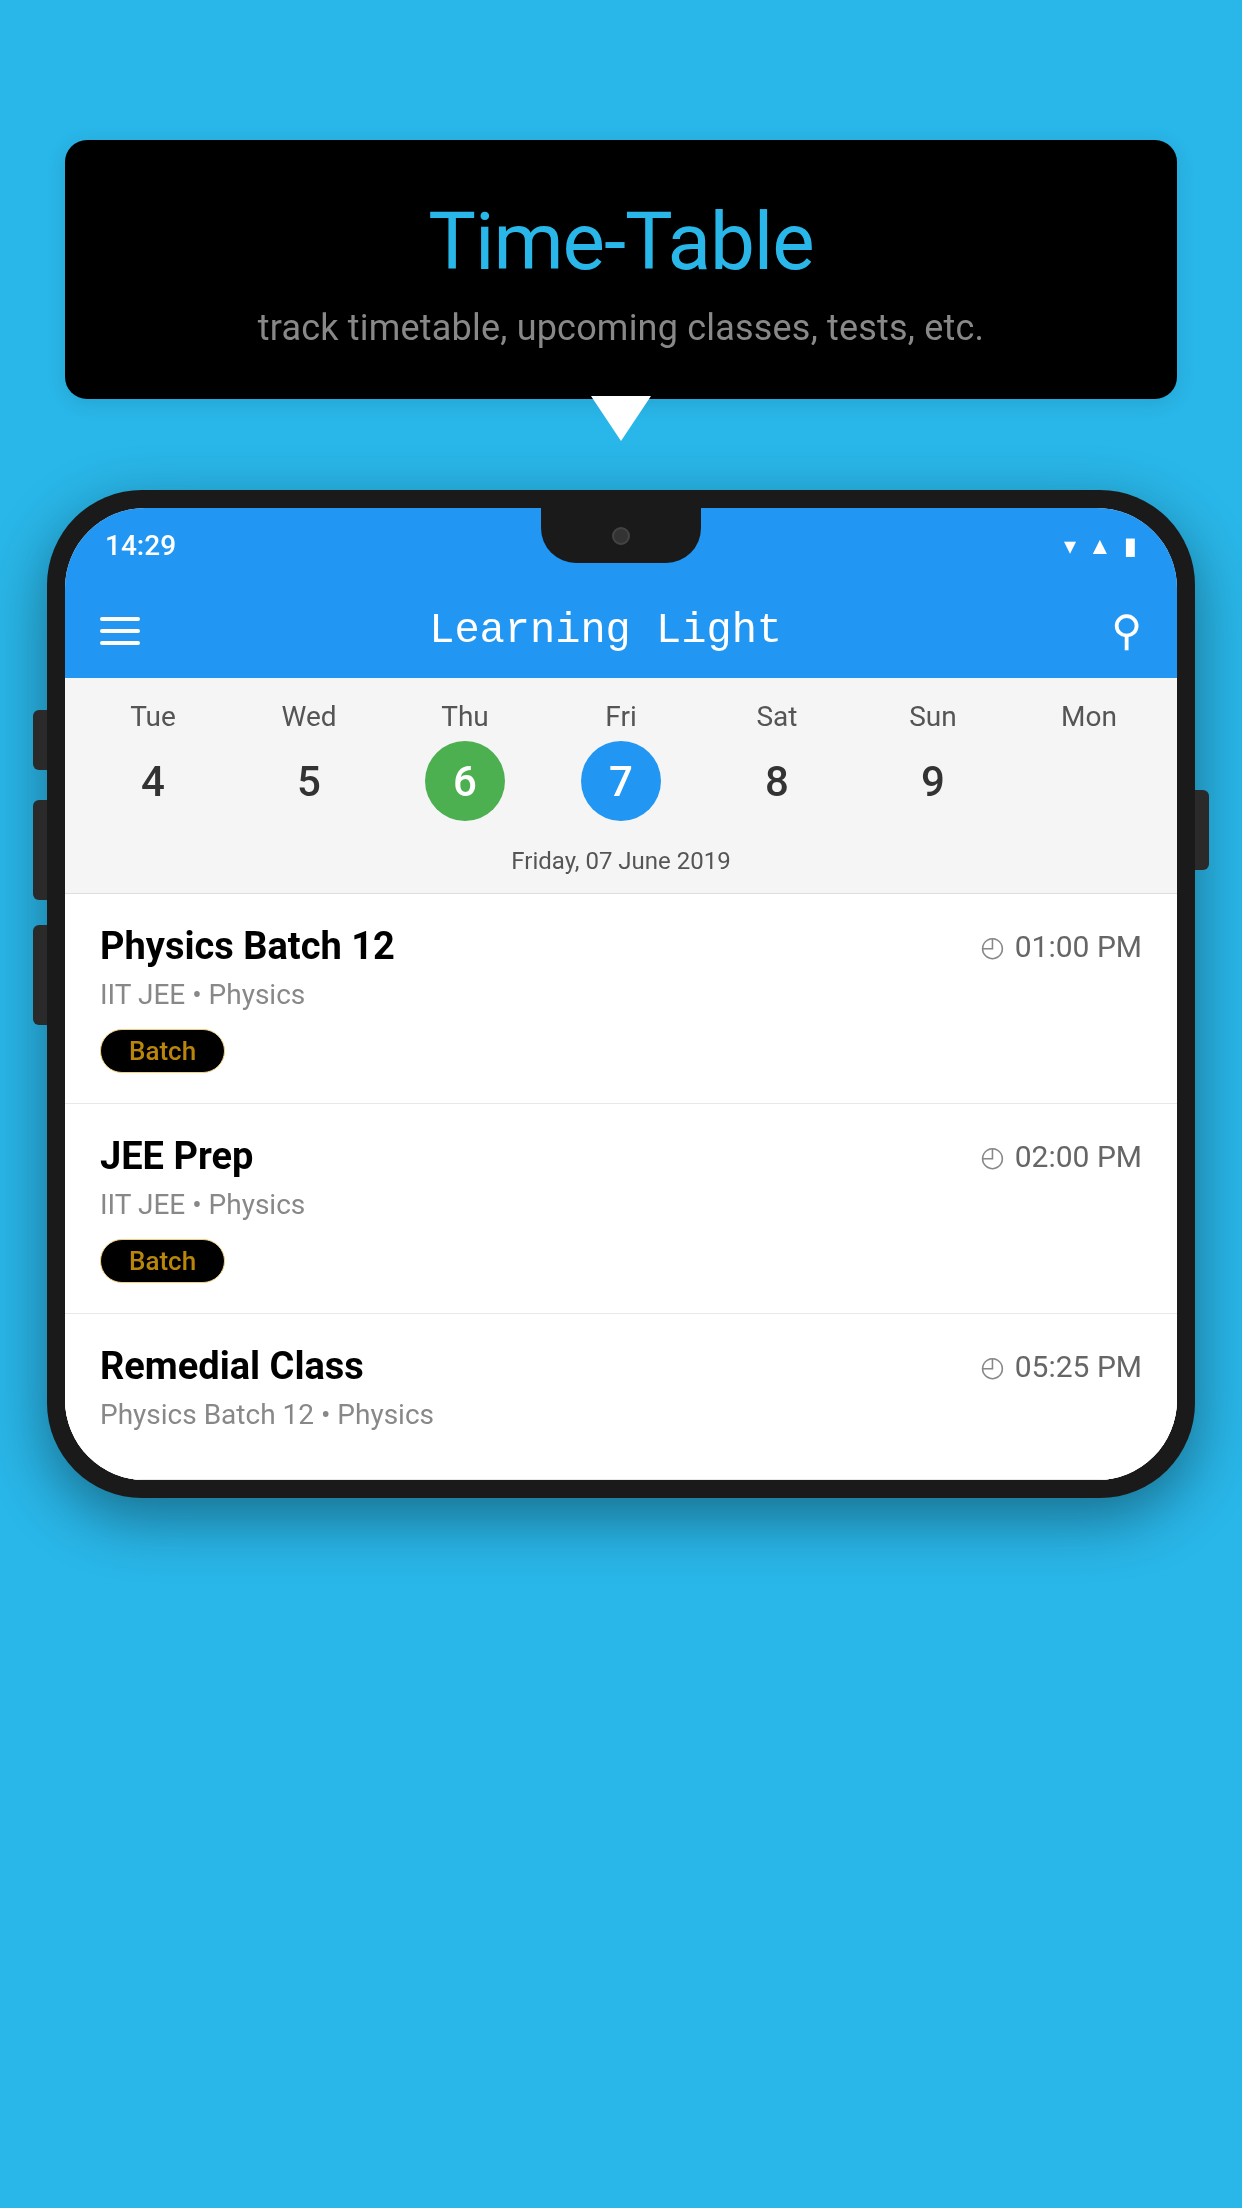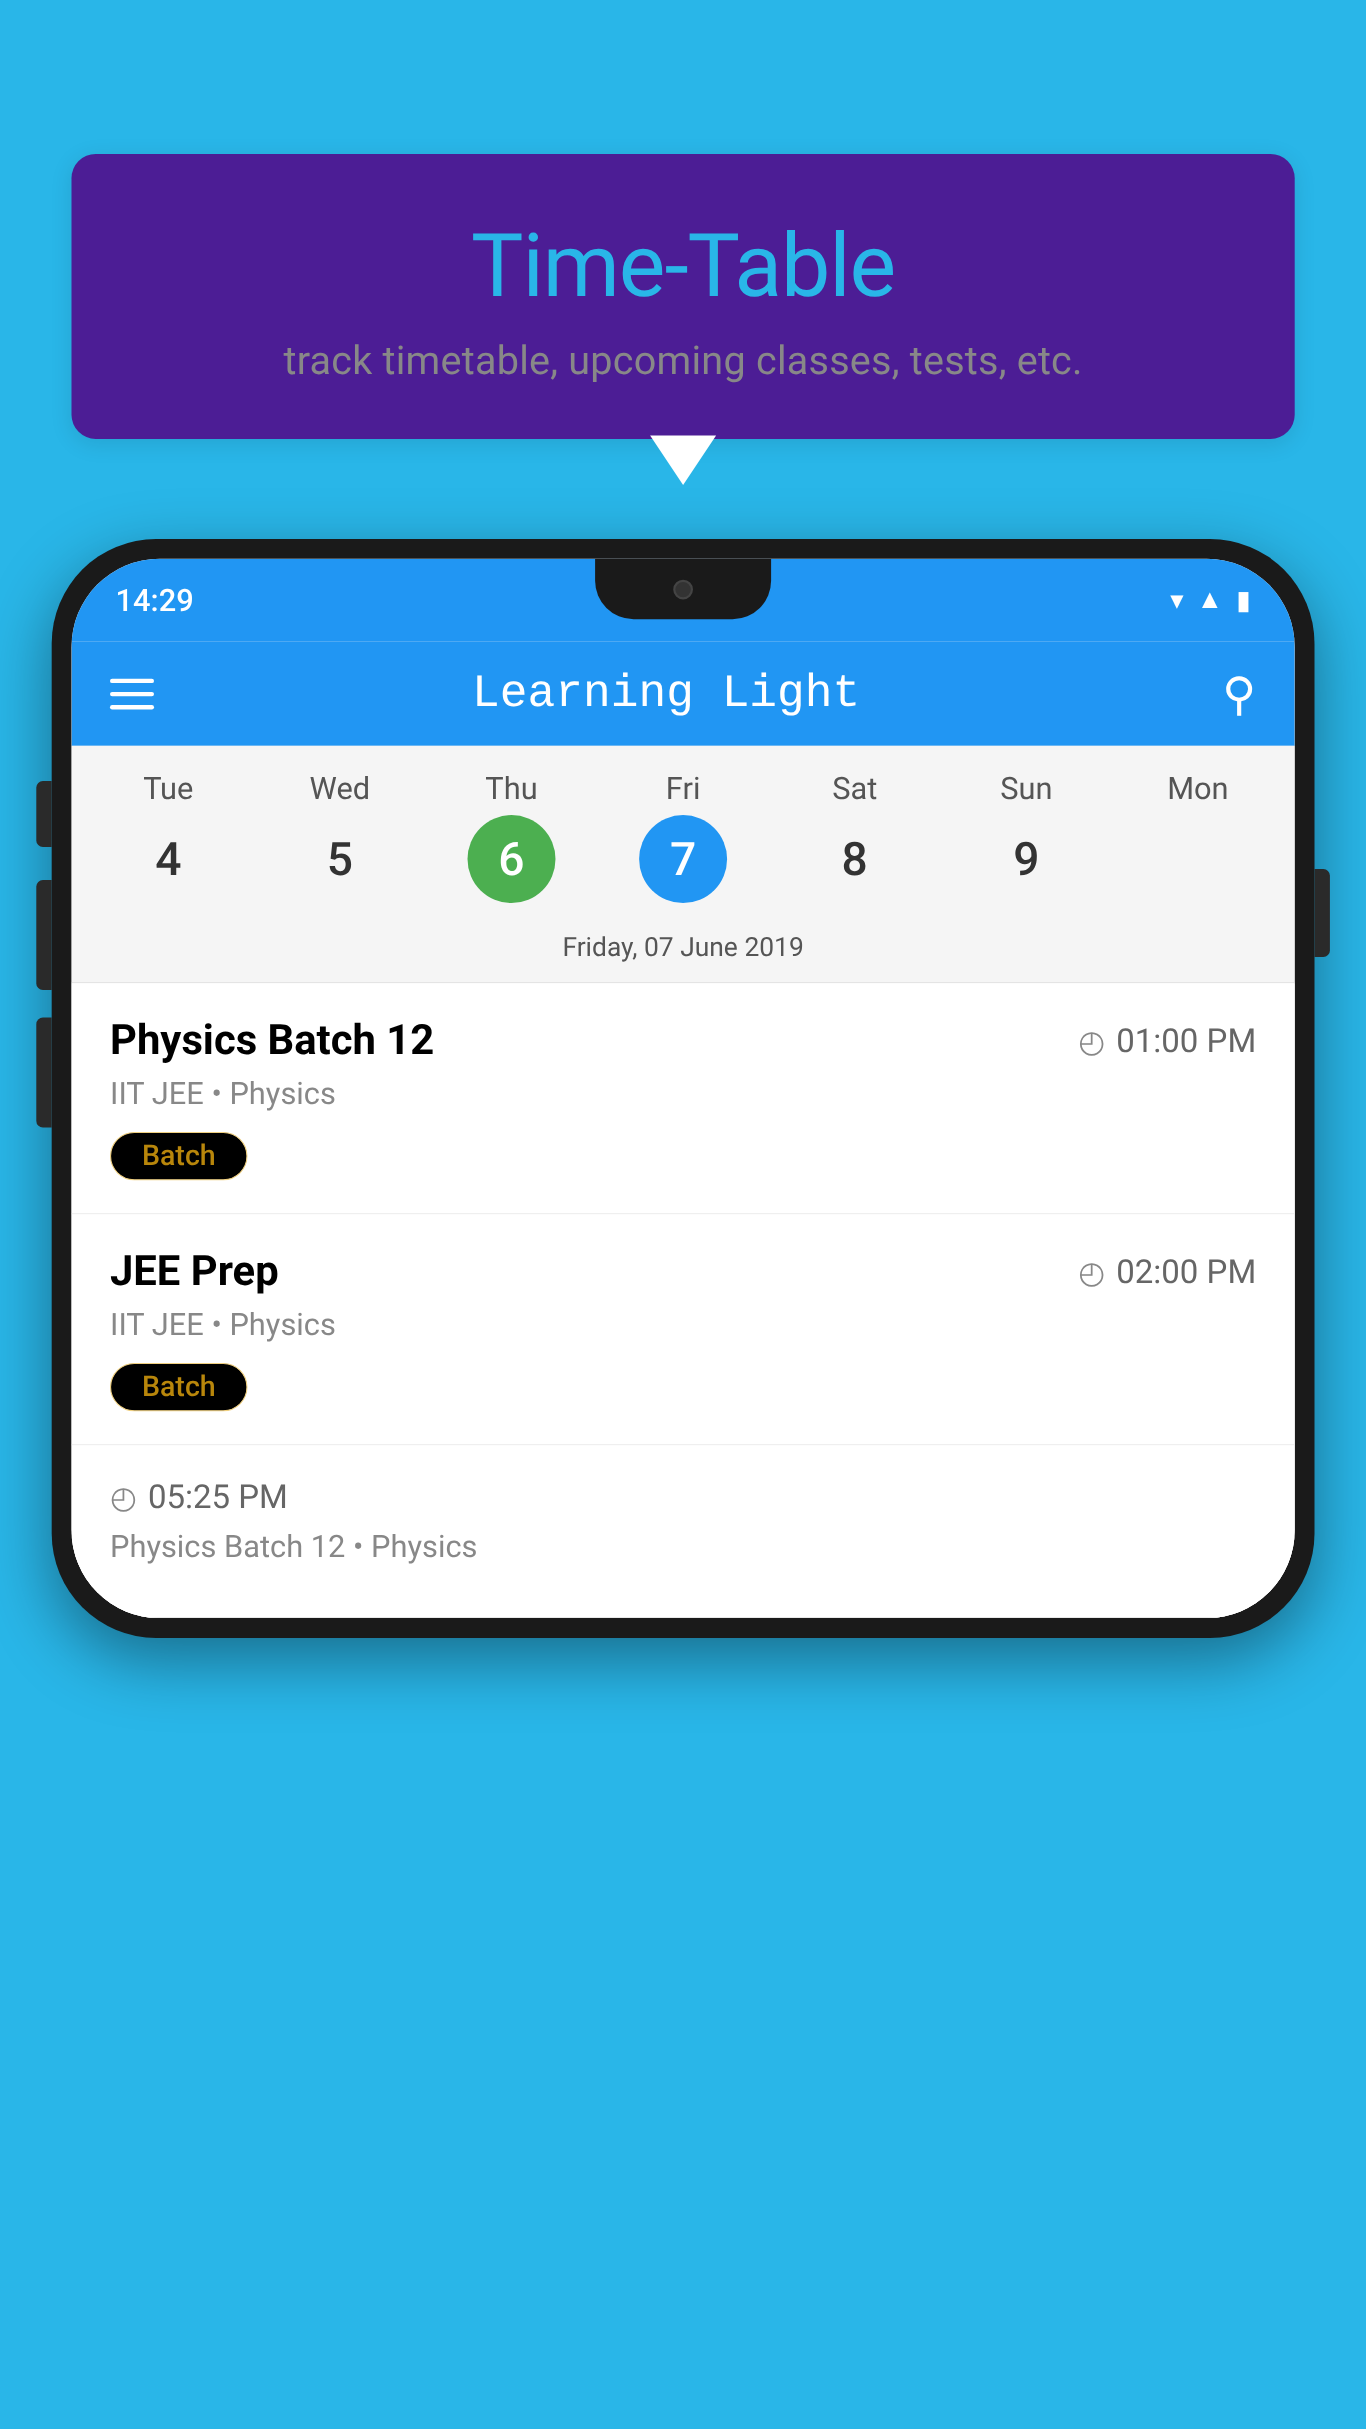--- a/index.html
+++ b/index.html
@@ -16,21 +16,21 @@
 
     
     .bubble-container {
       position: absolute;
       top: 140px;
       left: 65px;
       right: 65px;
     }
 
     .speech-bubble {
-      background: #4c1d95;
+      background: #000000;
       border-radius: 22px;
       padding: 55px 60px 50px 60px;
       text-align: center;
       box-shadow: 0 4px 20px rgba(0,0,0,0.1);
       position: relative;
     }
 
     .speech-bubble::after {
       content: '';
       position: absolute;
@@ -416,20 +416,21 @@
               <span class="clock-icon">◴</span>
               <span>02:00 PM</span>
             </div>
           </div>
           <div class="schedule-subtitle">IIT JEE • Physics</div>
           <div class="batch-badge">Batch</div>
         </div>
 
         <div class="schedule-item">
           <div class="schedule-item-header">
+            <div class="schedule-item-title">Remedial Class</div>
             <div class="schedule-time">
               <span class="clock-icon">◴</span>
               <span>05:25 PM</span>
             </div>
           </div>
           <div class="schedule-subtitle">Physics Batch 12 • Physics</div>
         </div>
 
       </div>
     </div>

